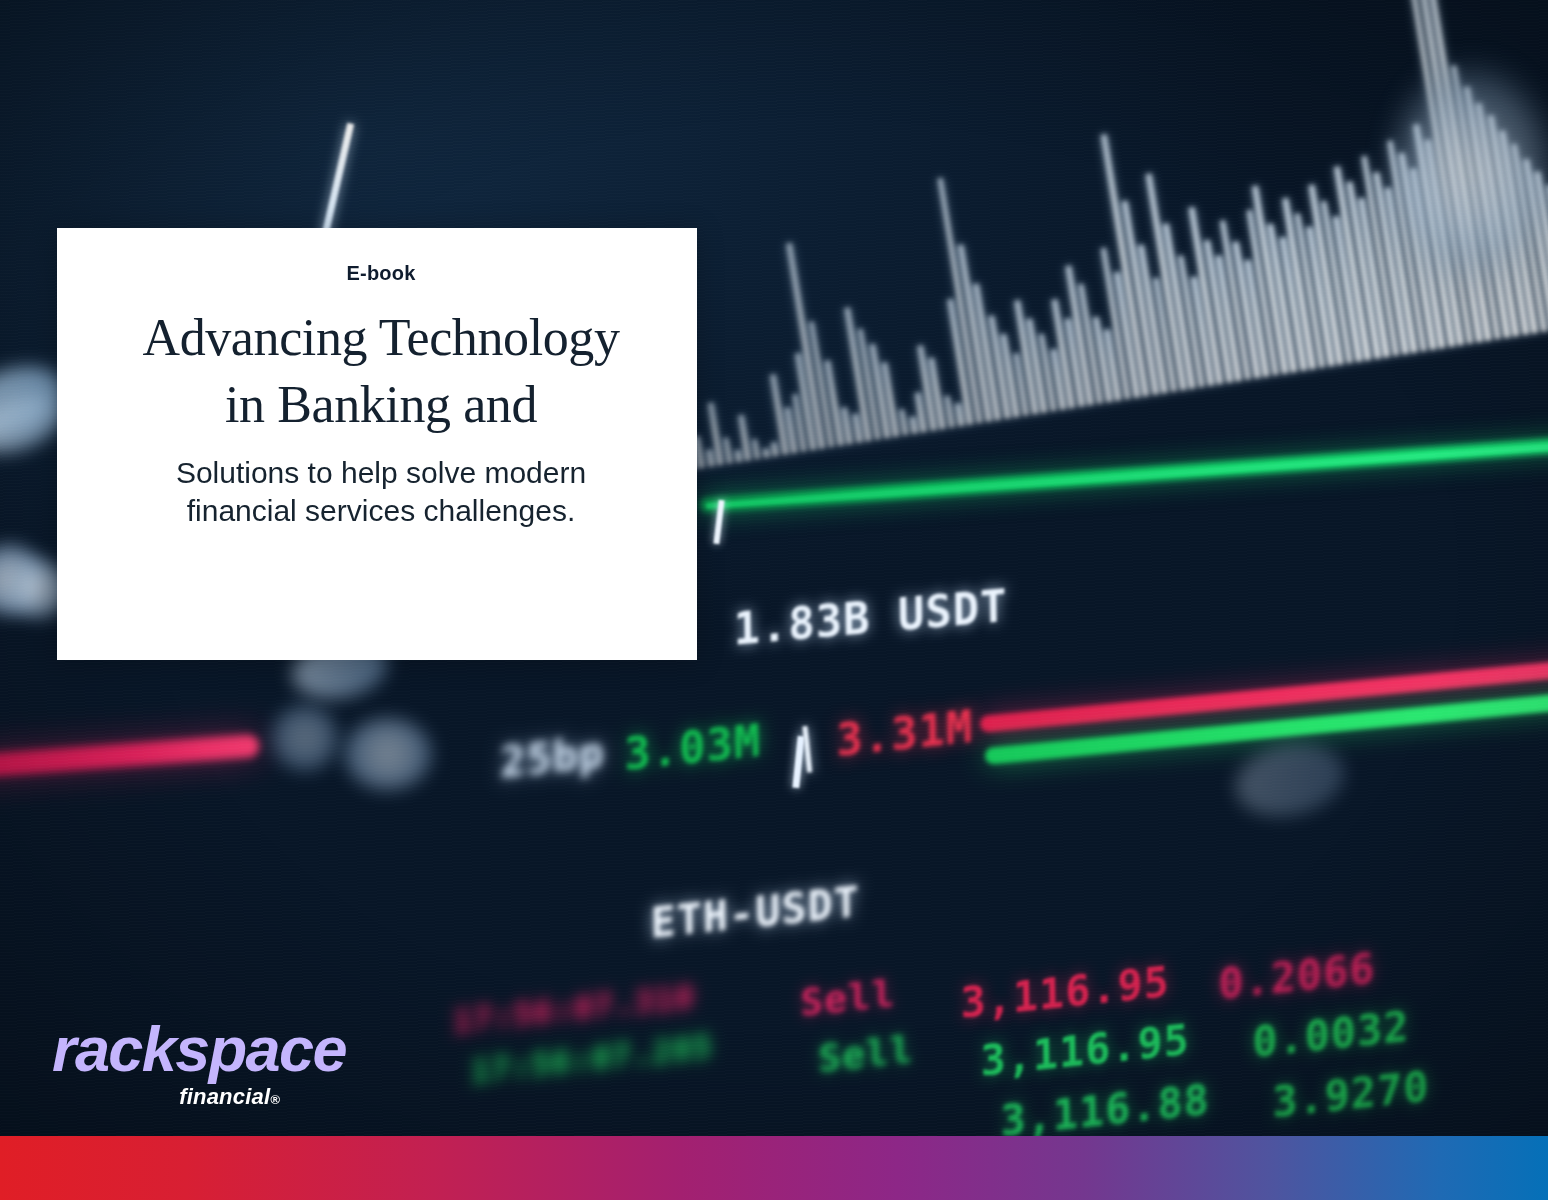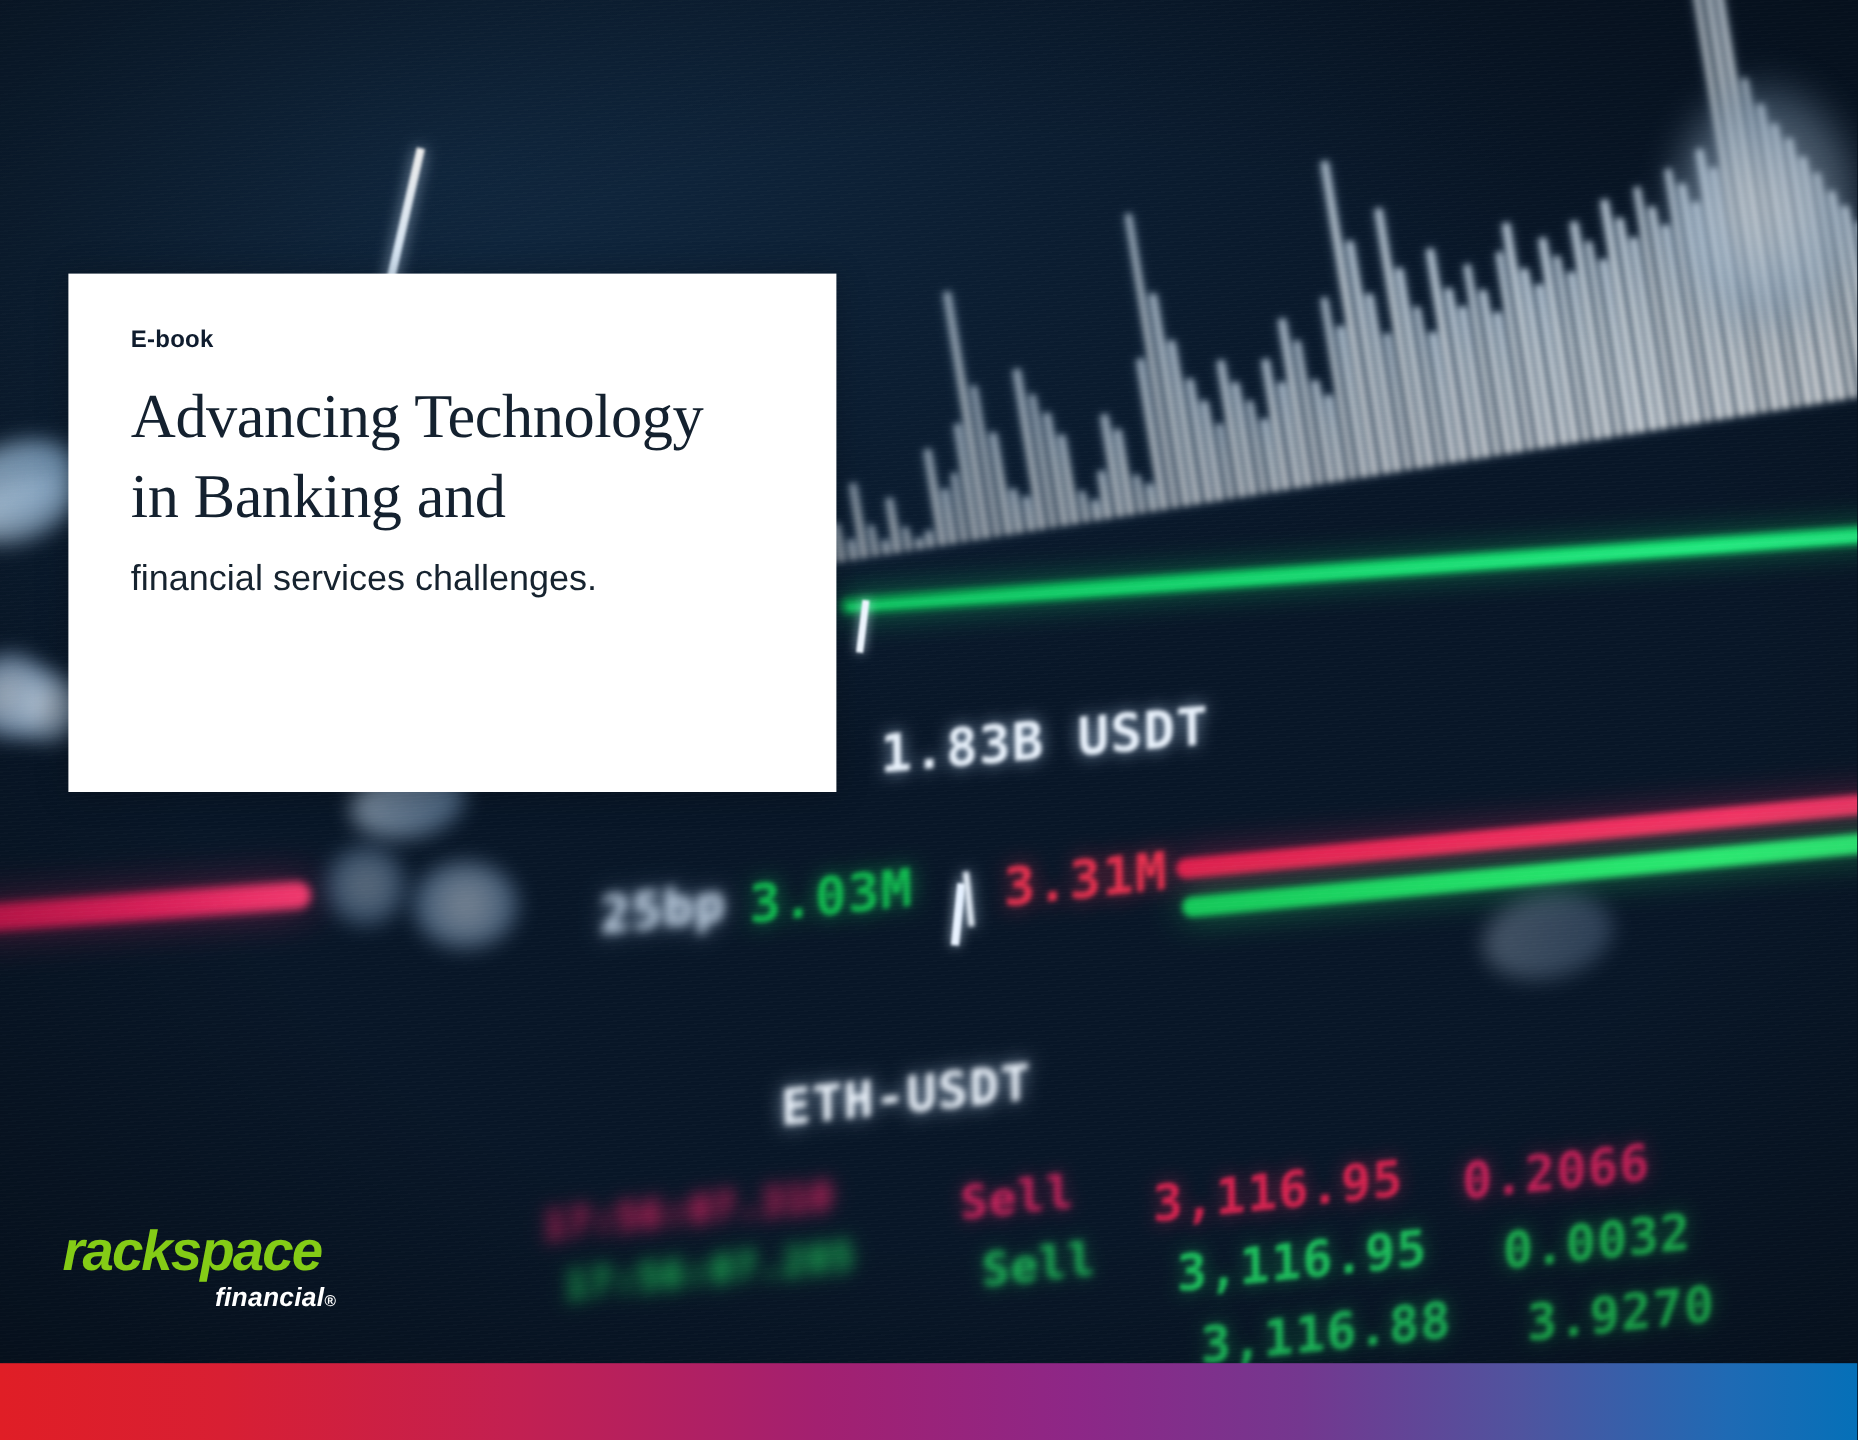--- a/index.html
+++ b/index.html
@@ -309,21 +309,22 @@
   .card {
     position: absolute;
     left: 57px;
     top: 228px;
     width: 640px;
     height: 432px;
     background: #ffffff;
     box-shadow: 0 2px 26px rgba(0,0,0,.22);
   }
   .card-inner {
-    padding: 44px 44px 0 52px;
+    padding: 34px 44px 0 52px;
+    text-align: center;
   }
   .eyebrow {
     font-size: 20px;
     font-weight: bold;
     color: #0f1c2e;
     letter-spacing: .2px;
     margin: 0 0 20px 0;
   }
   .headline {
     font-size: 52px;
@@ -347,26 +348,26 @@
   
   .logo {
     position: absolute;
     left: 52px;
     top: 1018px;
     width: 230px;
     color: #ffffff;
     user-select: none;
   }
   .logo-word {
-    font-size: 47px;
+    font-size: 63px;
     font-weight: bold;
     font-style: italic;
     letter-spacing: -1.6px;
     line-height: 1;
-    color: #84cc16;
+    color: #c4b5fd;
   }
   .logo-sub {
     font-size: 22px;
     font-weight: bold;
     font-style: italic;
     letter-spacing: .2px;
     line-height: 1;
     margin-top: 5px;
     text-align: right;
     padding-right: 2px;
@@ -541,20 +542,21 @@
   </div>
 
   <div class="card">
     <div class="card-inner">
       <div class="eyebrow">E-book</div>
       <h1 class="headline">
         <span class="ln">Advancing Technology</span>
         <span class="ln">in Banking and</span>
       </h1>
       <p class="subhead">
+        <span class="ln">Solutions to help solve modern</span>
         <span class="ln">financial services challenges.</span>
       </p>
     </div>
   </div>
 
   <div class="logo">
     <div class="logo-word">rackspace</div>
     <div class="logo-sub">
       <span>financial</span><span class="reg">®</span>
     </div>

